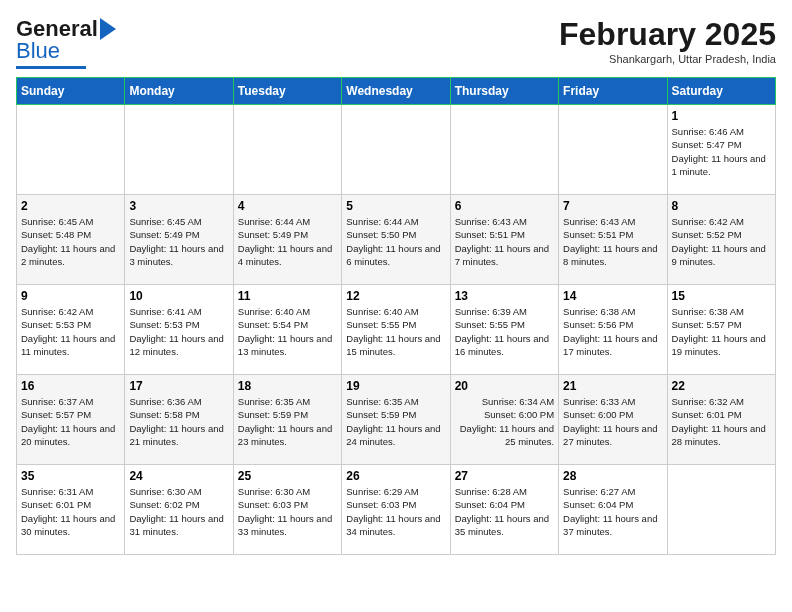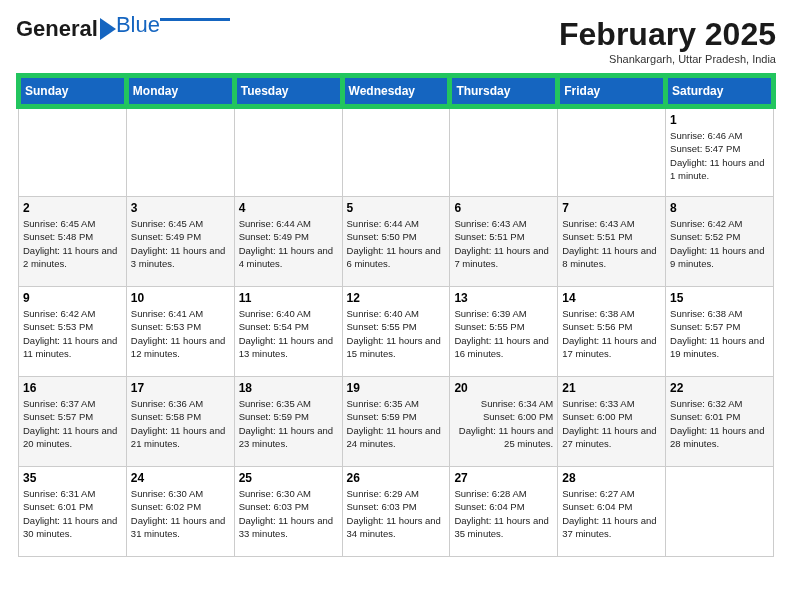--- a/index.html
+++ b/index.html
@@ -11,20 +11,21 @@
       padding: 16px;
     }
     .header-section {
       display: flex;
       justify-content: space-between;
       align-items: flex-start;
       margin-bottom: 8px;
     }
     .logo {
       display: flex;
+      flex-direction: column;
       align-items: flex-start;
     }
     .logo-line {
       width: 70px;
       height: 3px;
       background: #1565c0;
       margin-top: 2px;
     }
     .title-area {
       text-align: right;
@@ -43,21 +44,21 @@
       border-collapse: collapse;
       table-layout: fixed;
     }
     thead tr th {
       background-color: #1565c0;
       color: #fff;
       font-size: 12px;
       font-weight: bold;
       padding: 6px 4px;
       text-align: left;
-      border: 5px solid #22c55e;
+      border: 1px solid #22c55e;
     }
     tbody tr td {
       border: 1px solid #ccc;
       vertical-align: top;
       padding: 4px;
       height: 90px;
       background: #fff;
     }
     tbody tr:nth-child(even) td {
       background: #f5f5f5;

